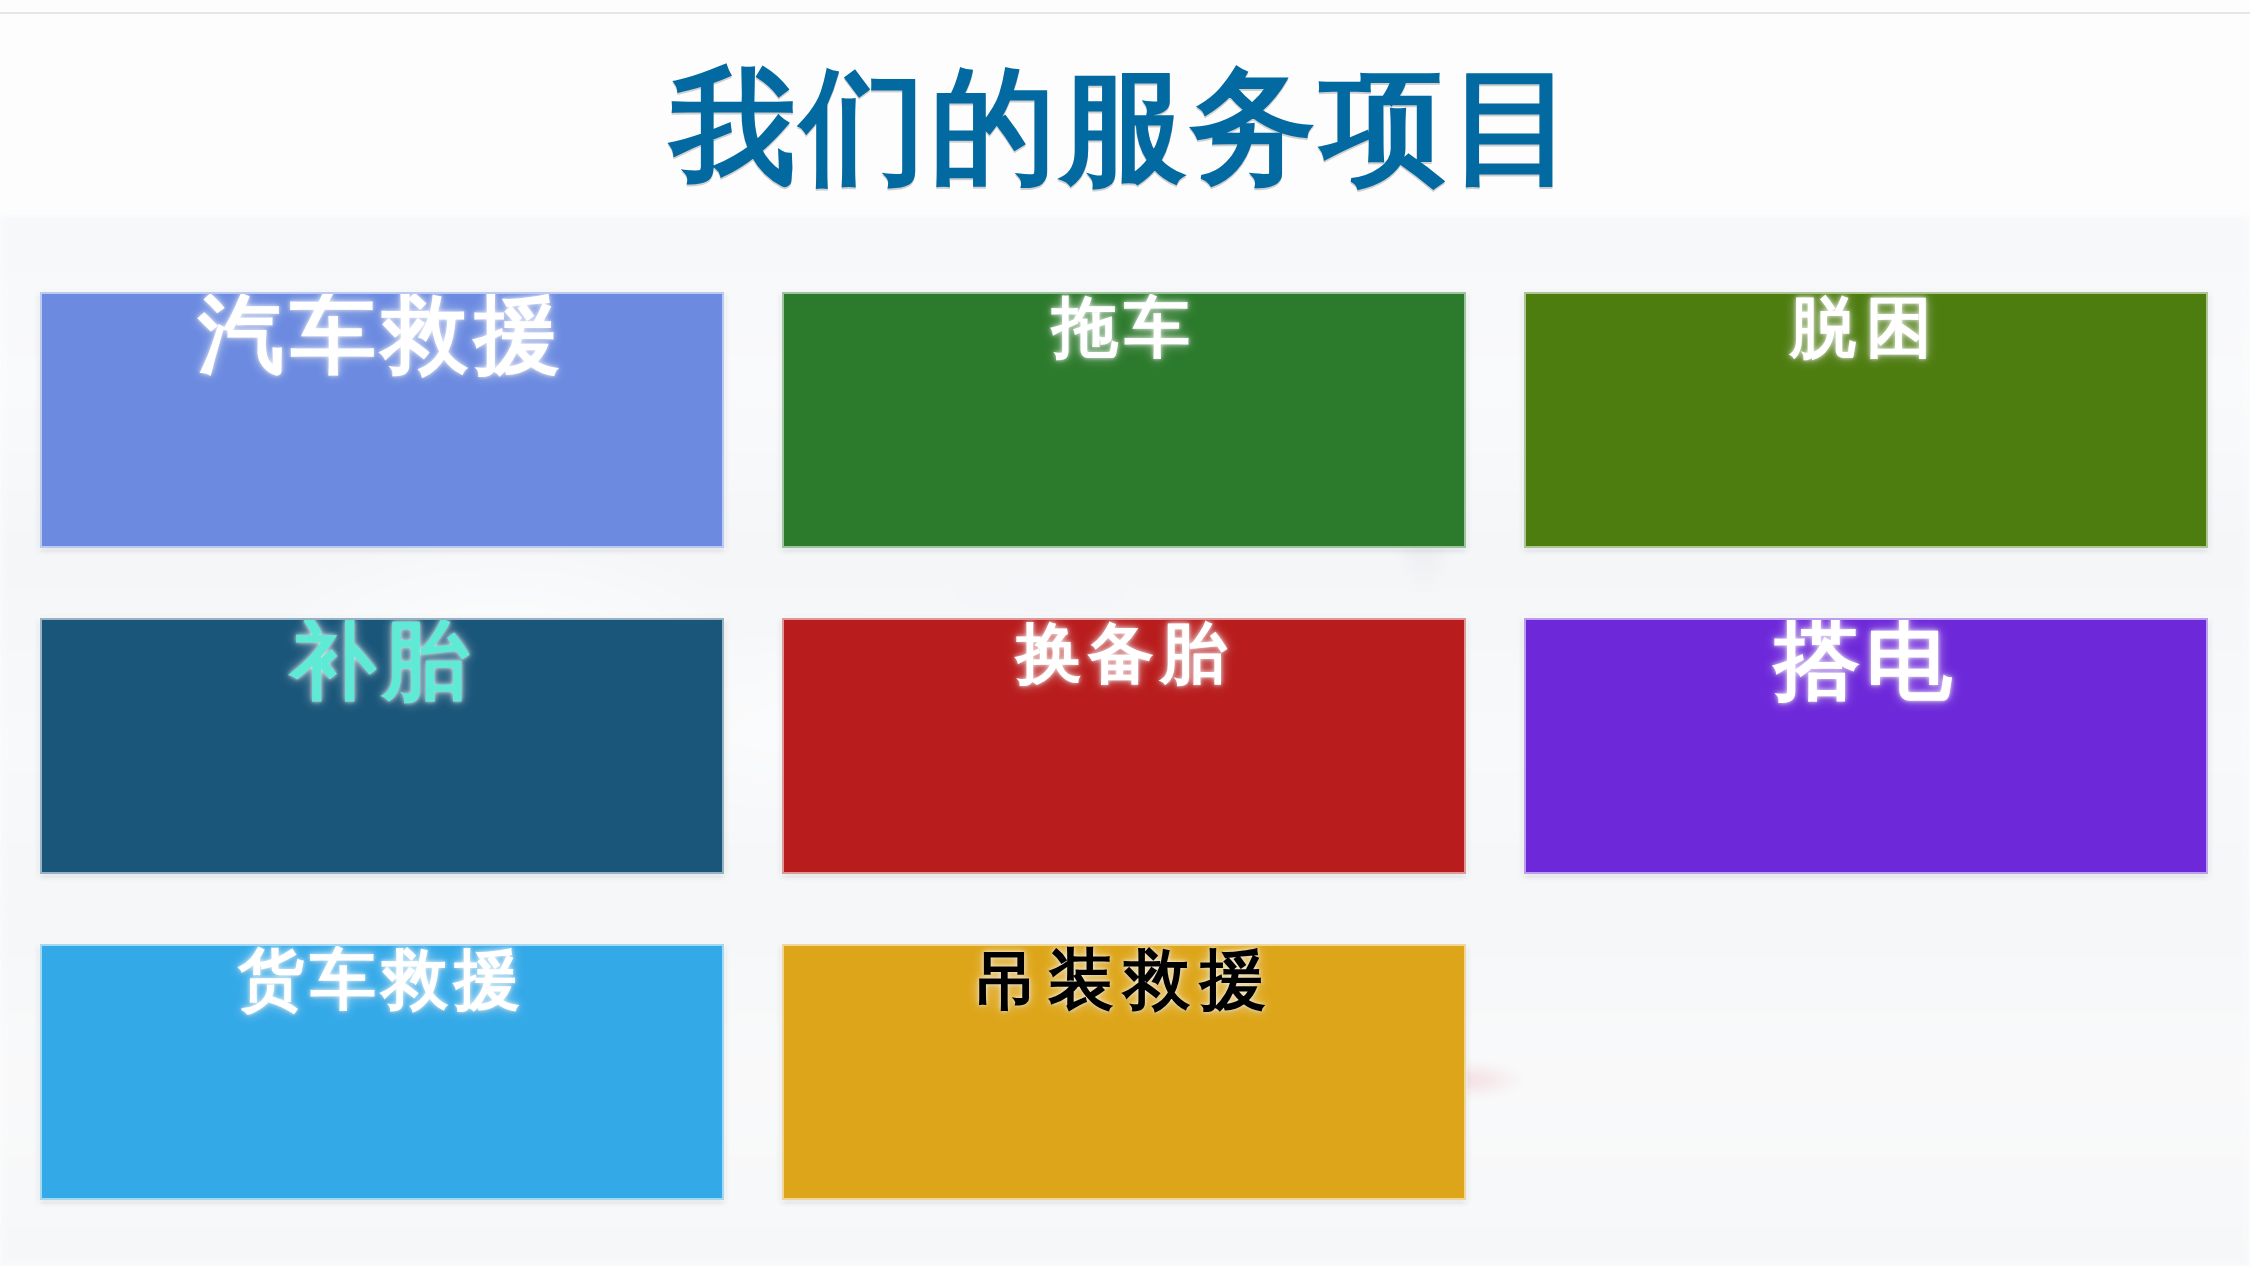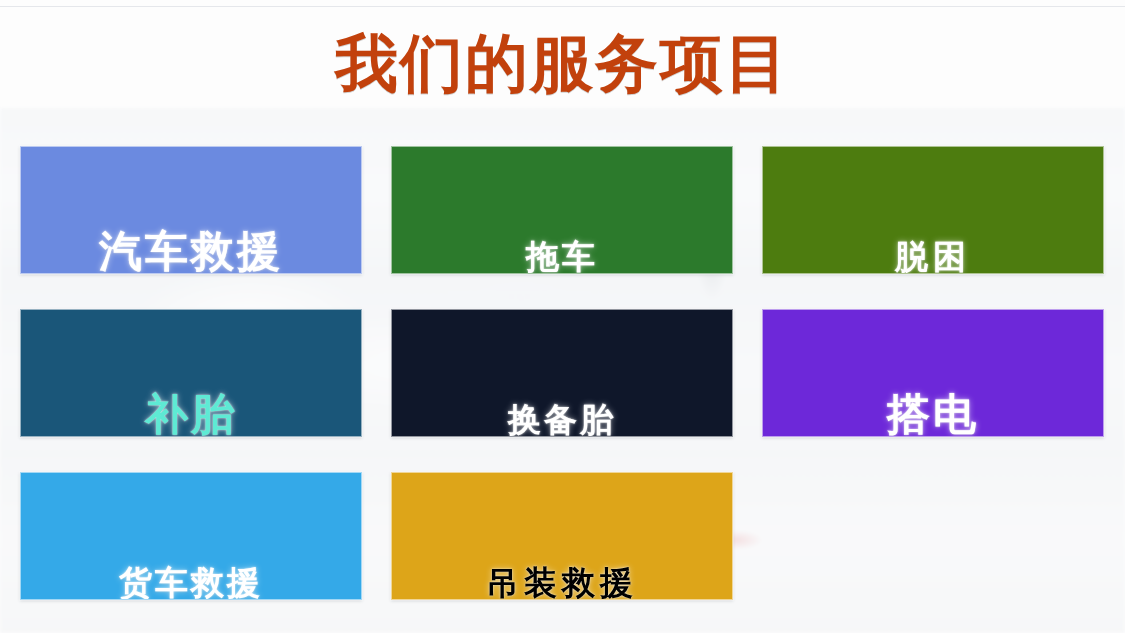--- a/index.html
+++ b/index.html
@@ -65,21 +65,21 @@
   
   #page-title {
     position: absolute;
     left: 0; top: 20px;
     width: 1125px;
     z-index: 3;
     text-align: center;
     font-size: 63px;
     line-height: 88px;
     font-weight: 700;
-    color: #c2410c;
+    color: #0369a1;
     letter-spacing: 2px;
     text-shadow: 0 1px 0 rgba(0,0,0,0.18);
   }
 
   
   #service-grid {
     position: absolute;
     left: 20px;
     top: 146px;
     width: 1084px;
@@ -88,21 +88,21 @@
     display: grid;
     grid-template-columns: repeat(3, 1fr);
     grid-template-rows: repeat(3, 1fr);
     column-gap: 29px;
     row-gap: 35px;
   }
 
   .service-tile {
     position: relative;
     display: flex;
-    align-items: flex-end;
+    align-items: flex-start;
     justify-content: center;
     border: 1px solid rgba(255,255,255,0.55);
     box-shadow: 0 0 0 1px rgba(255,255,255,0.32),
                 0 1px 3px rgba(60,70,85,0.20);
     overflow: hidden;
   }
 
   .service-tile .tile-label {
     font-size: 33px;
     line-height: 1;
@@ -134,21 +134,21 @@
     </div>
     <div class="service-tile tile-c1" style="background: rgb(44, 122, 44);">
       <span class="tile-label" style="color: rgb(255, 255, 255);">拖车</span>
     </div>
     <div class="service-tile tile-c2" style="background: #4d7c0f;">
       <span class="tile-label" style="color: rgb(255, 255, 255);">脱困</span>
     </div>
     <div class="service-tile tile-c0" style="background: rgb(26, 86, 121);">
       <span class="tile-label" style="color: #5eead4;">补胎</span>
     </div>
-    <div class="service-tile tile-c1" style="background: #0f172a;">
+    <div class="service-tile tile-c1" style="background: #b91c1c;">
       <span class="tile-label" style="color: rgb(255, 255, 255);">换备胎</span>
     </div>
     <div class="service-tile tile-c0" style="background: #6d28d9;">
       <span class="tile-label" style="color: rgb(255, 255, 255);">搭电</span>
     </div>
     <div class="service-tile tile-c1" style="background: rgb(52, 169, 232);">
       <span class="tile-label" style="color: rgb(255, 255, 255);">货车救援</span>
     </div>
     <div class="service-tile tile-c2" style="background: rgb(221, 165, 25);">
       <span class="tile-label" style="color: #000000;">吊装救援</span>

